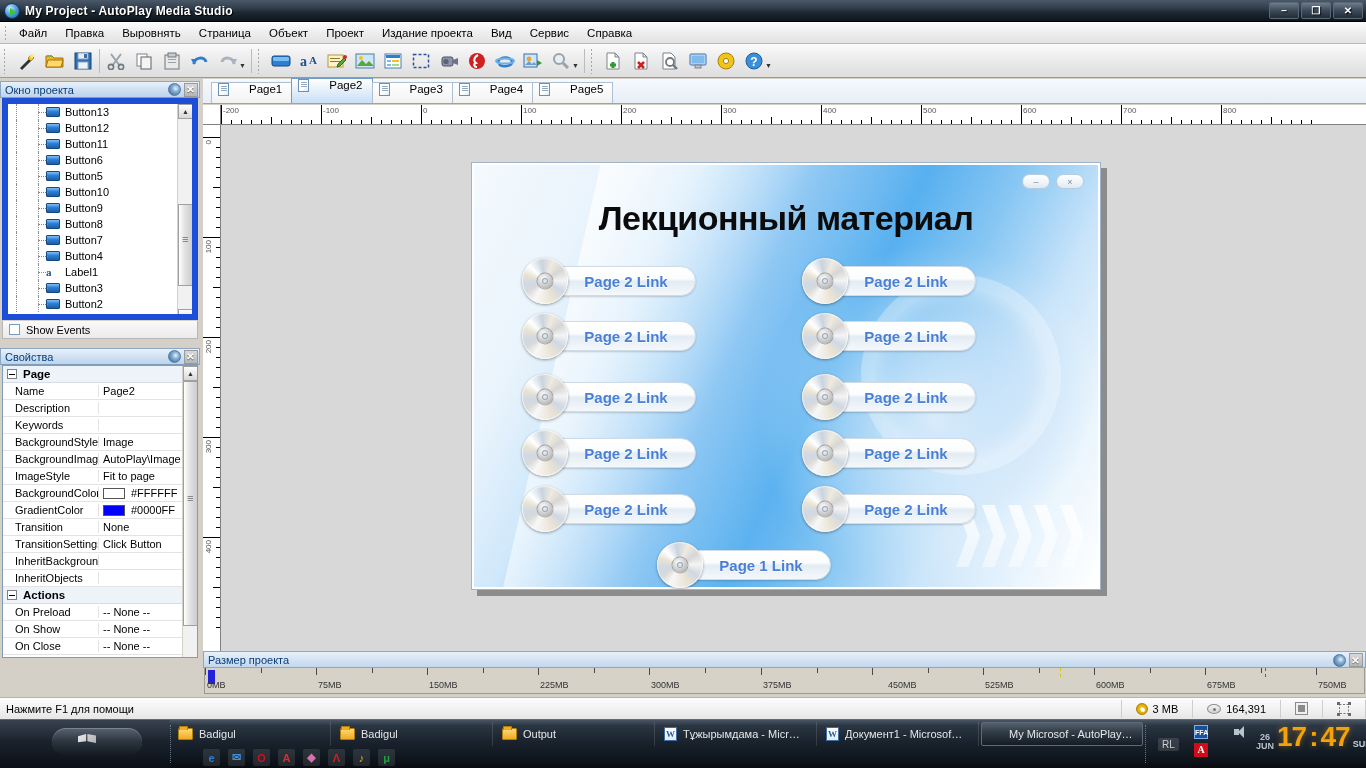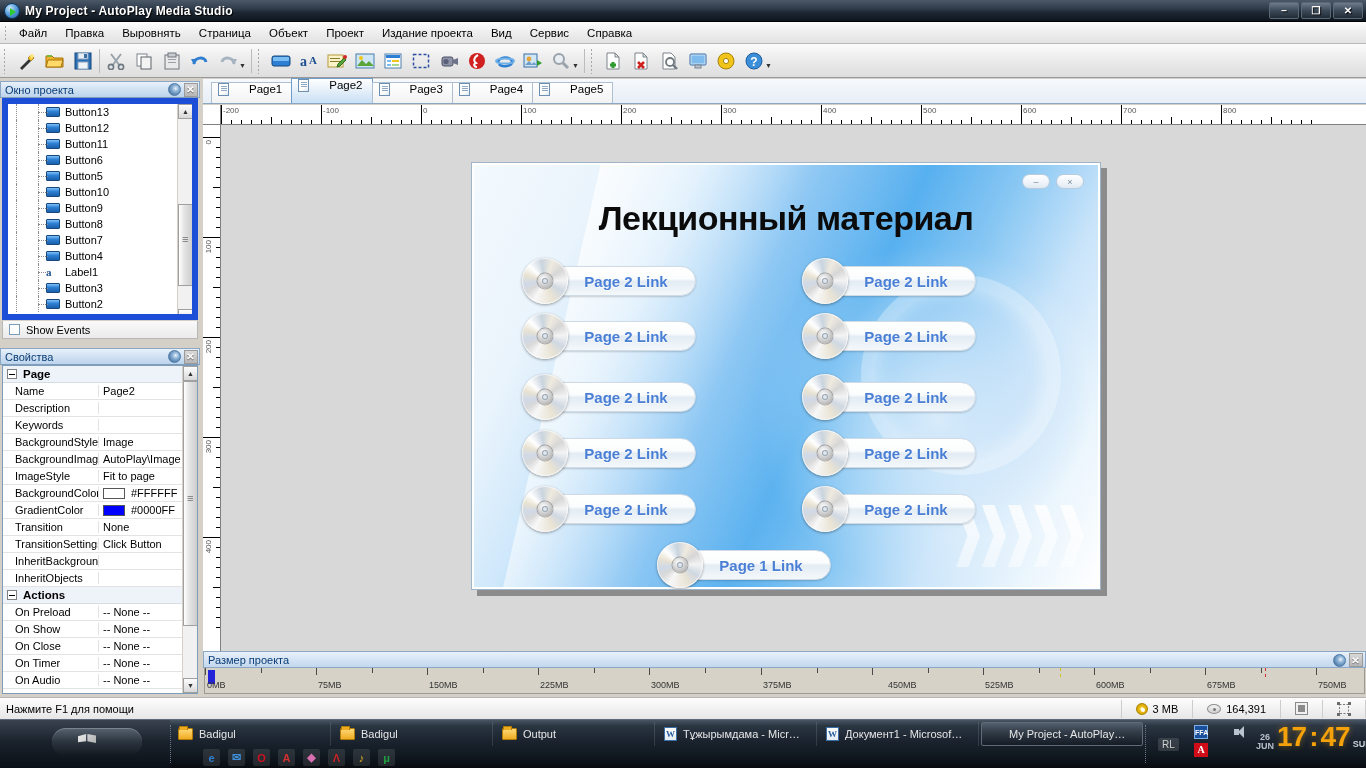--- a/index.html
+++ b/index.html
@@ -147,21 +147,21 @@
   .showevents {
     position: absolute; left: 2px; top: 240px; width: 196px; height: 18px;
     display: flex; align-items: center; padding-left: 6px;
     background: linear-gradient(180deg,#fafafa,#eceaea);
     border: 1px solid #b7b7b7; border-top: none;
   }
   .cbx { width: 11px; height: 11px; background: #fff; border: 1px solid #7b9cba; margin-right: 6px; }
 
   #props-panel { position: absolute; left: 0; top: 348px; width: 200px; height: 348px; }
   .prop-wrap {
-    position: absolute; left: 2px; top: 17px; width: 196px; height: 329px;
+    position: absolute; left: 2px; top: 17px; width: 196px; height: 293px;
     background: #fff; border: 1px solid #7f9db9; overflow: hidden;
   }
   .prop-group {
     height: 17px; display: flex; align-items: center;
     background: #eef3f9; border-bottom: 1px solid #d7dde5;
     font-weight: bold; font-size: 11.5px; color: #000; padding-left: 2px;
   }
   .expander {
     width: 10px; height: 10px; border: 1px solid #808080; background: #fff;
     margin: 0 6px 0 2px; position: relative; flex: 0 0 auto;
@@ -1293,21 +1293,21 @@
           <div class="tb-item">
             <span class="word-ic">W</span>
             <span>Тұжырымдама - Micr…</span>
           </div>
           <div class="tb-item">
             <span class="word-ic">W</span>
             <span>Документ1 - Microsof…</span>
           </div>
           <div class="tb-item active">
             <span class="tlogo" style="margin:0;width:14px;height:14px"></span>
-            <span>My Project - AutoPlay…</span>
+            <span>My Microsof - AutoPlay…</span>
           </div>
         </div>
       <div class="tb-row2" id="ql-host">
           <div class="ql-ic" style="color: rgb(47, 127, 208); background: rgba(255, 255, 255, 0.1);">e</div>
           <div class="ql-ic" style="color: rgb(63, 143, 216); background: rgba(255, 255, 255, 0.1);">✉</div>
           <div class="ql-ic" style="color: rgb(207, 16, 32); background: rgba(255, 255, 255, 0.1);">O</div>
           <div class="ql-ic" style="color: rgb(208, 48, 48); background: rgba(255, 255, 255, 0.1);">A</div>
           <div class="ql-ic" style="color: rgb(216, 111, 176); background: rgba(255, 255, 255, 0.1);">◆</div>
           <div class="ql-ic" style="color: rgb(204, 34, 34); background: rgba(255, 255, 255, 0.1);">Λ</div>
           <div class="ql-ic" style="color: rgb(224, 176, 32); background: rgba(255, 255, 255, 0.1);">♪</div>

